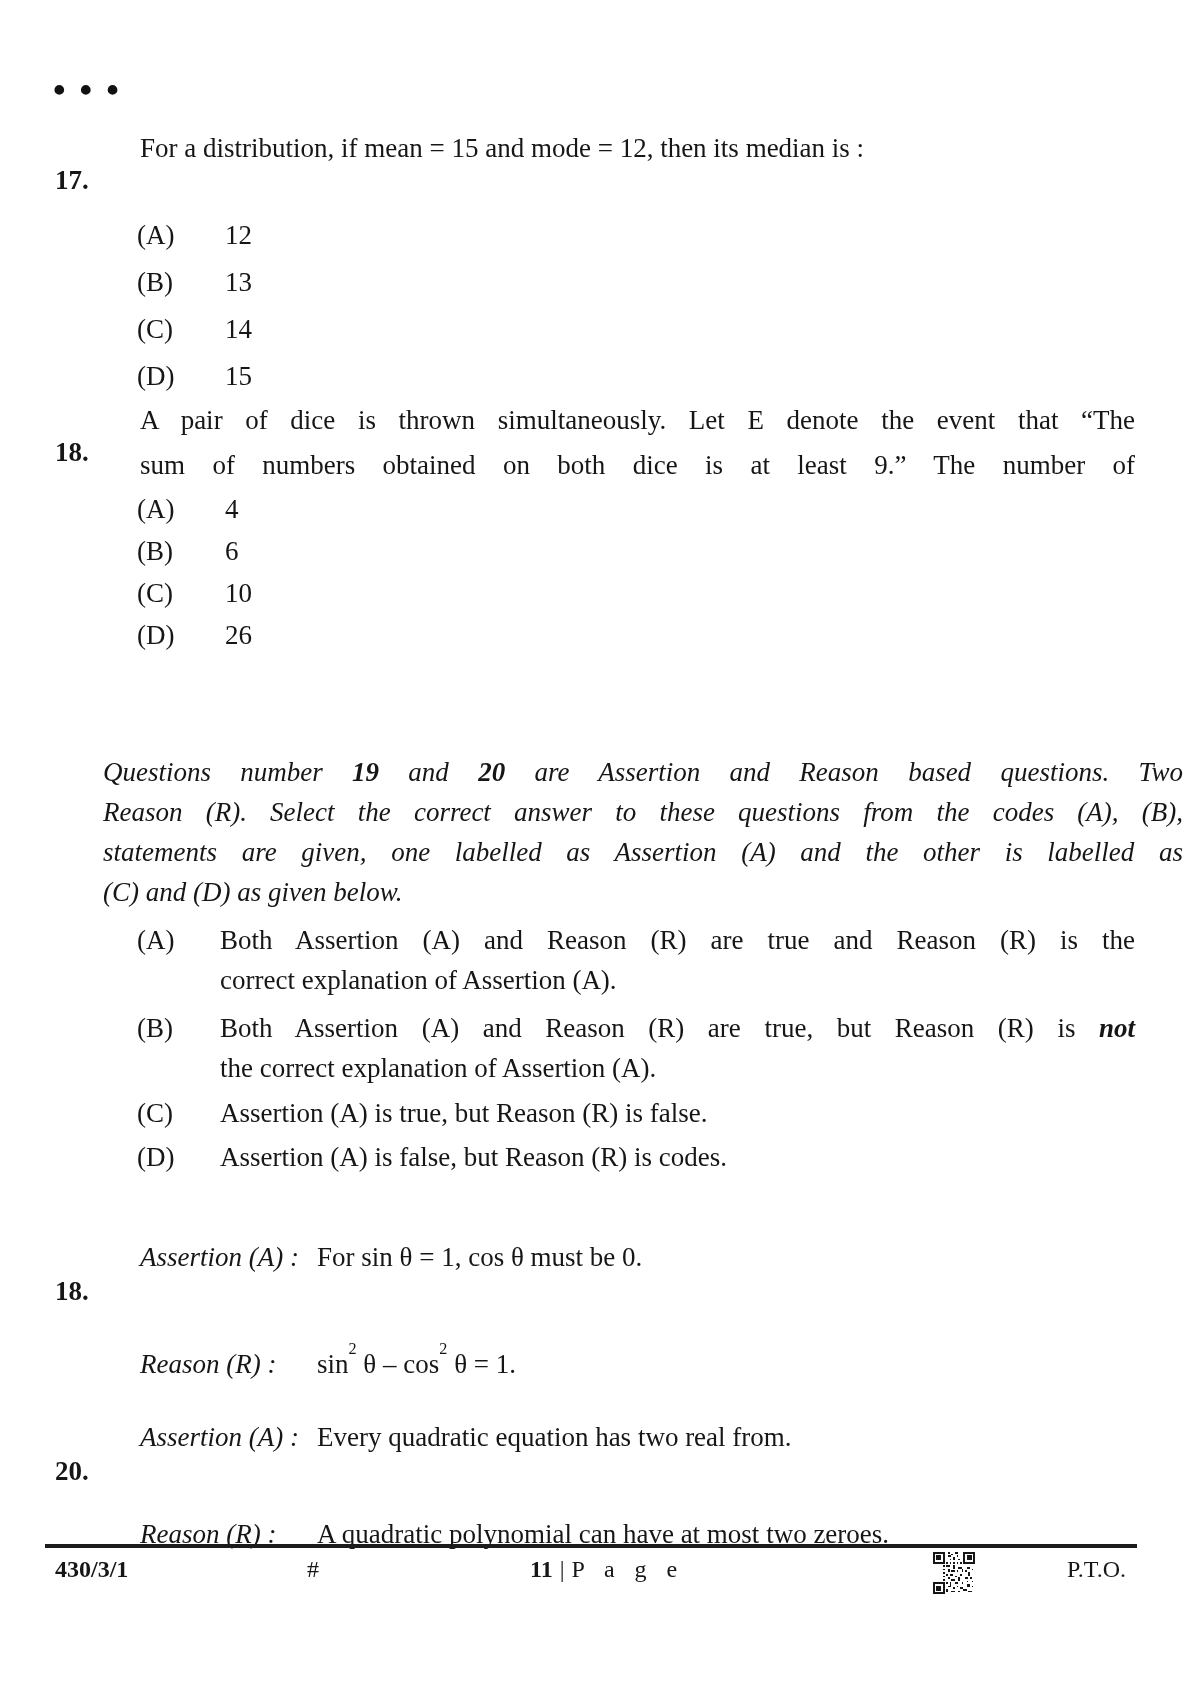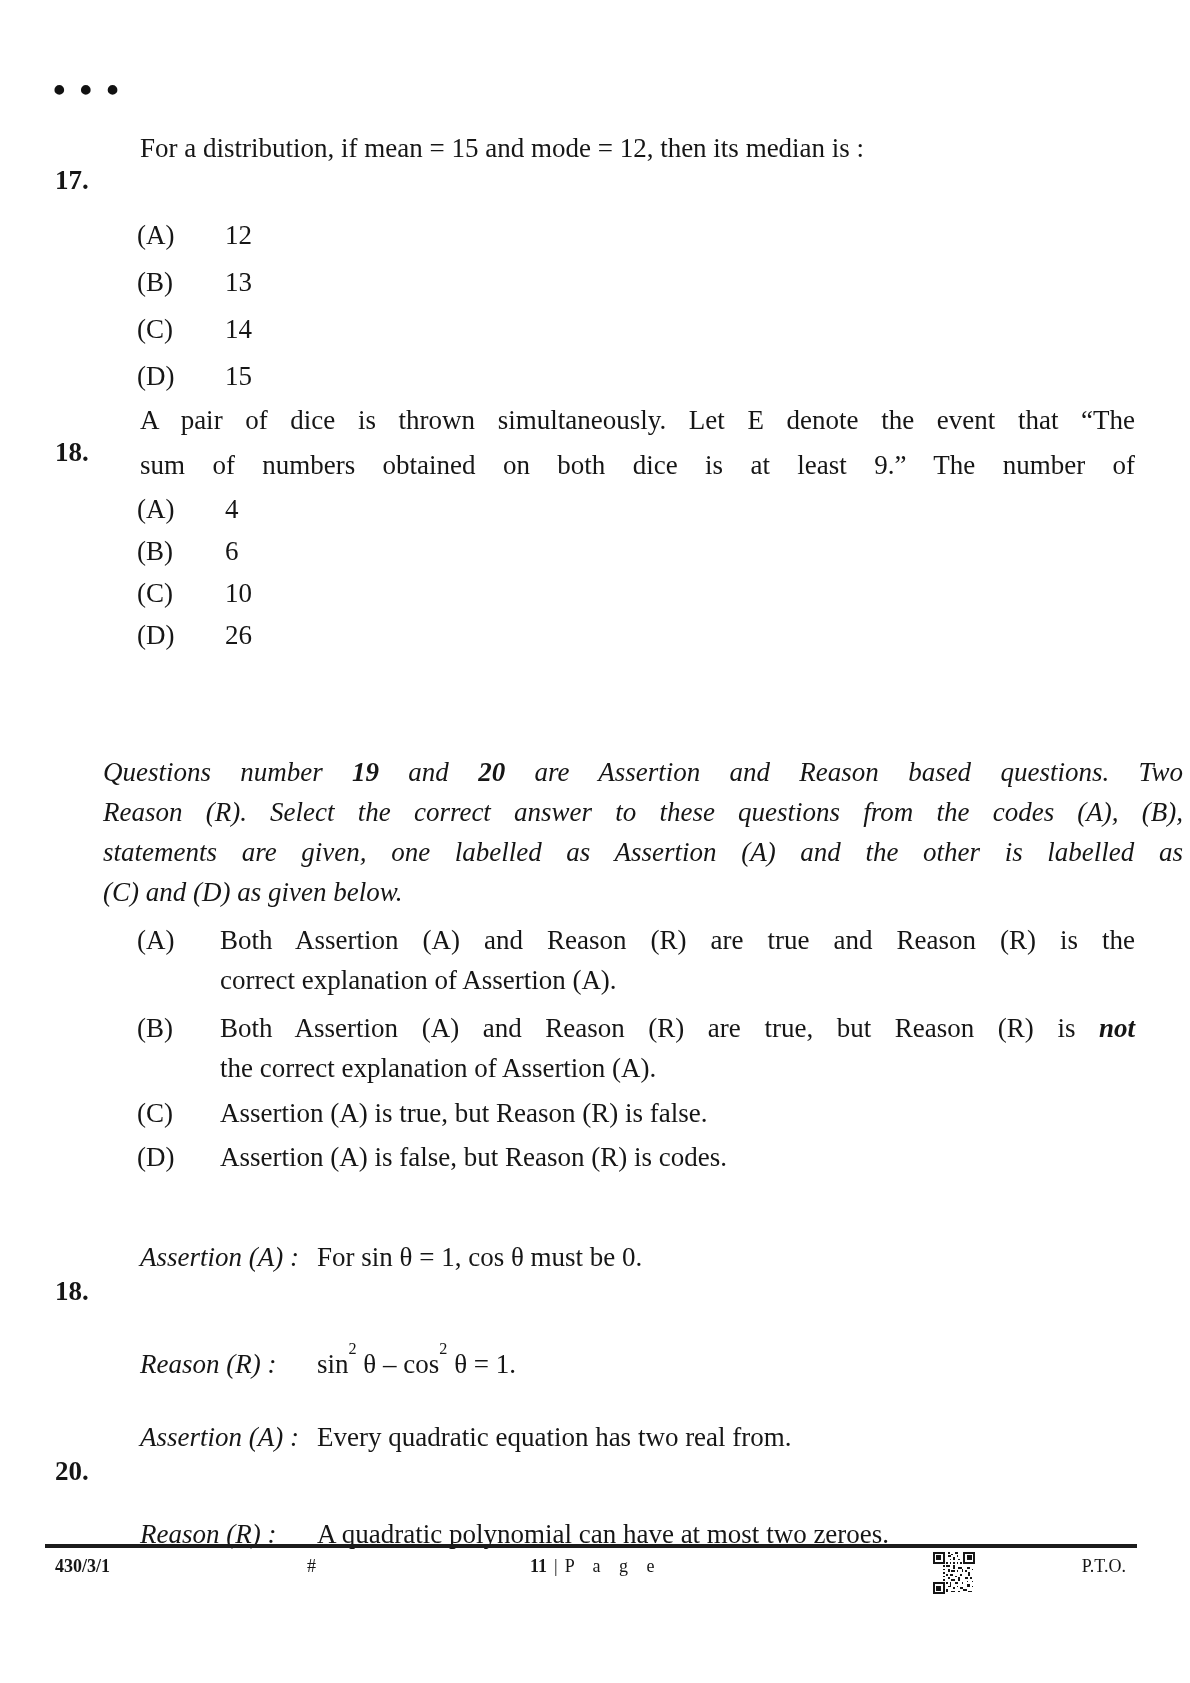--- a/index.html
+++ b/index.html
@@ -37,21 +37,21 @@
   
   .arq{position:absolute;left:55px;width:1080px;}
   .ar-line{display:flex;line-height:40px;}
   .arlabel{font-style:italic;width:177px;flex-shrink:0;}
   .artext{flex:1;}
   .reason-gap30{margin-top:30px;}
   .reason-gap20{margin-top:20px;}
   sup{font-size:0.6em;line-height:0;position:relative;top:-0.55em;}
   
   .rule{position:absolute;top:1544px;left:45px;width:1092px;height:4px;background:#1c1c1c;}
-  .footer{position:absolute;top:1556px;left:45px;right:45px;height:48px;font-size:18px;}
+  .footer{position:absolute;top:1556px;left:45px;right:45px;height:48px;font-size:24px;}
   .fcode{position:absolute;left:10px;font-weight:700;}
   .fhash{position:absolute;left:262px;}
   .fpage{position:absolute;left:485px;text-align:right;}
   .fpage b{font-weight:700;}
   .fsep{font-weight:400;margin:0 7px;}
   .fword{letter-spacing:7px;}
   .qr{position:absolute;left:888px;top:-4px;width:42px;height:42px;}
   .fpto{position:absolute;right:19px;font-weight:400;}
 </style>
 </head>

